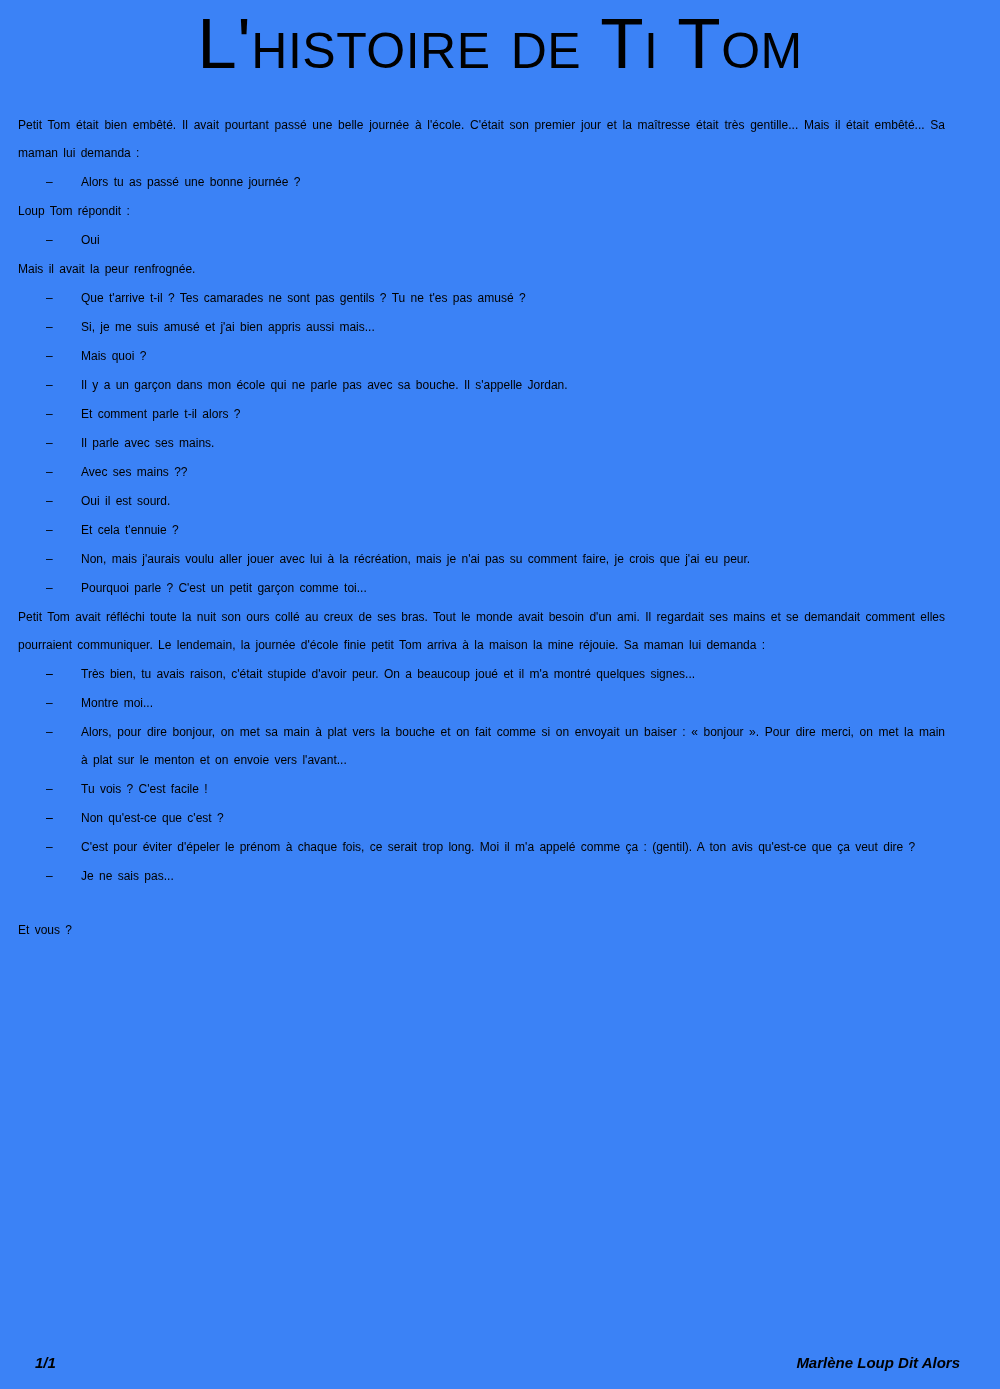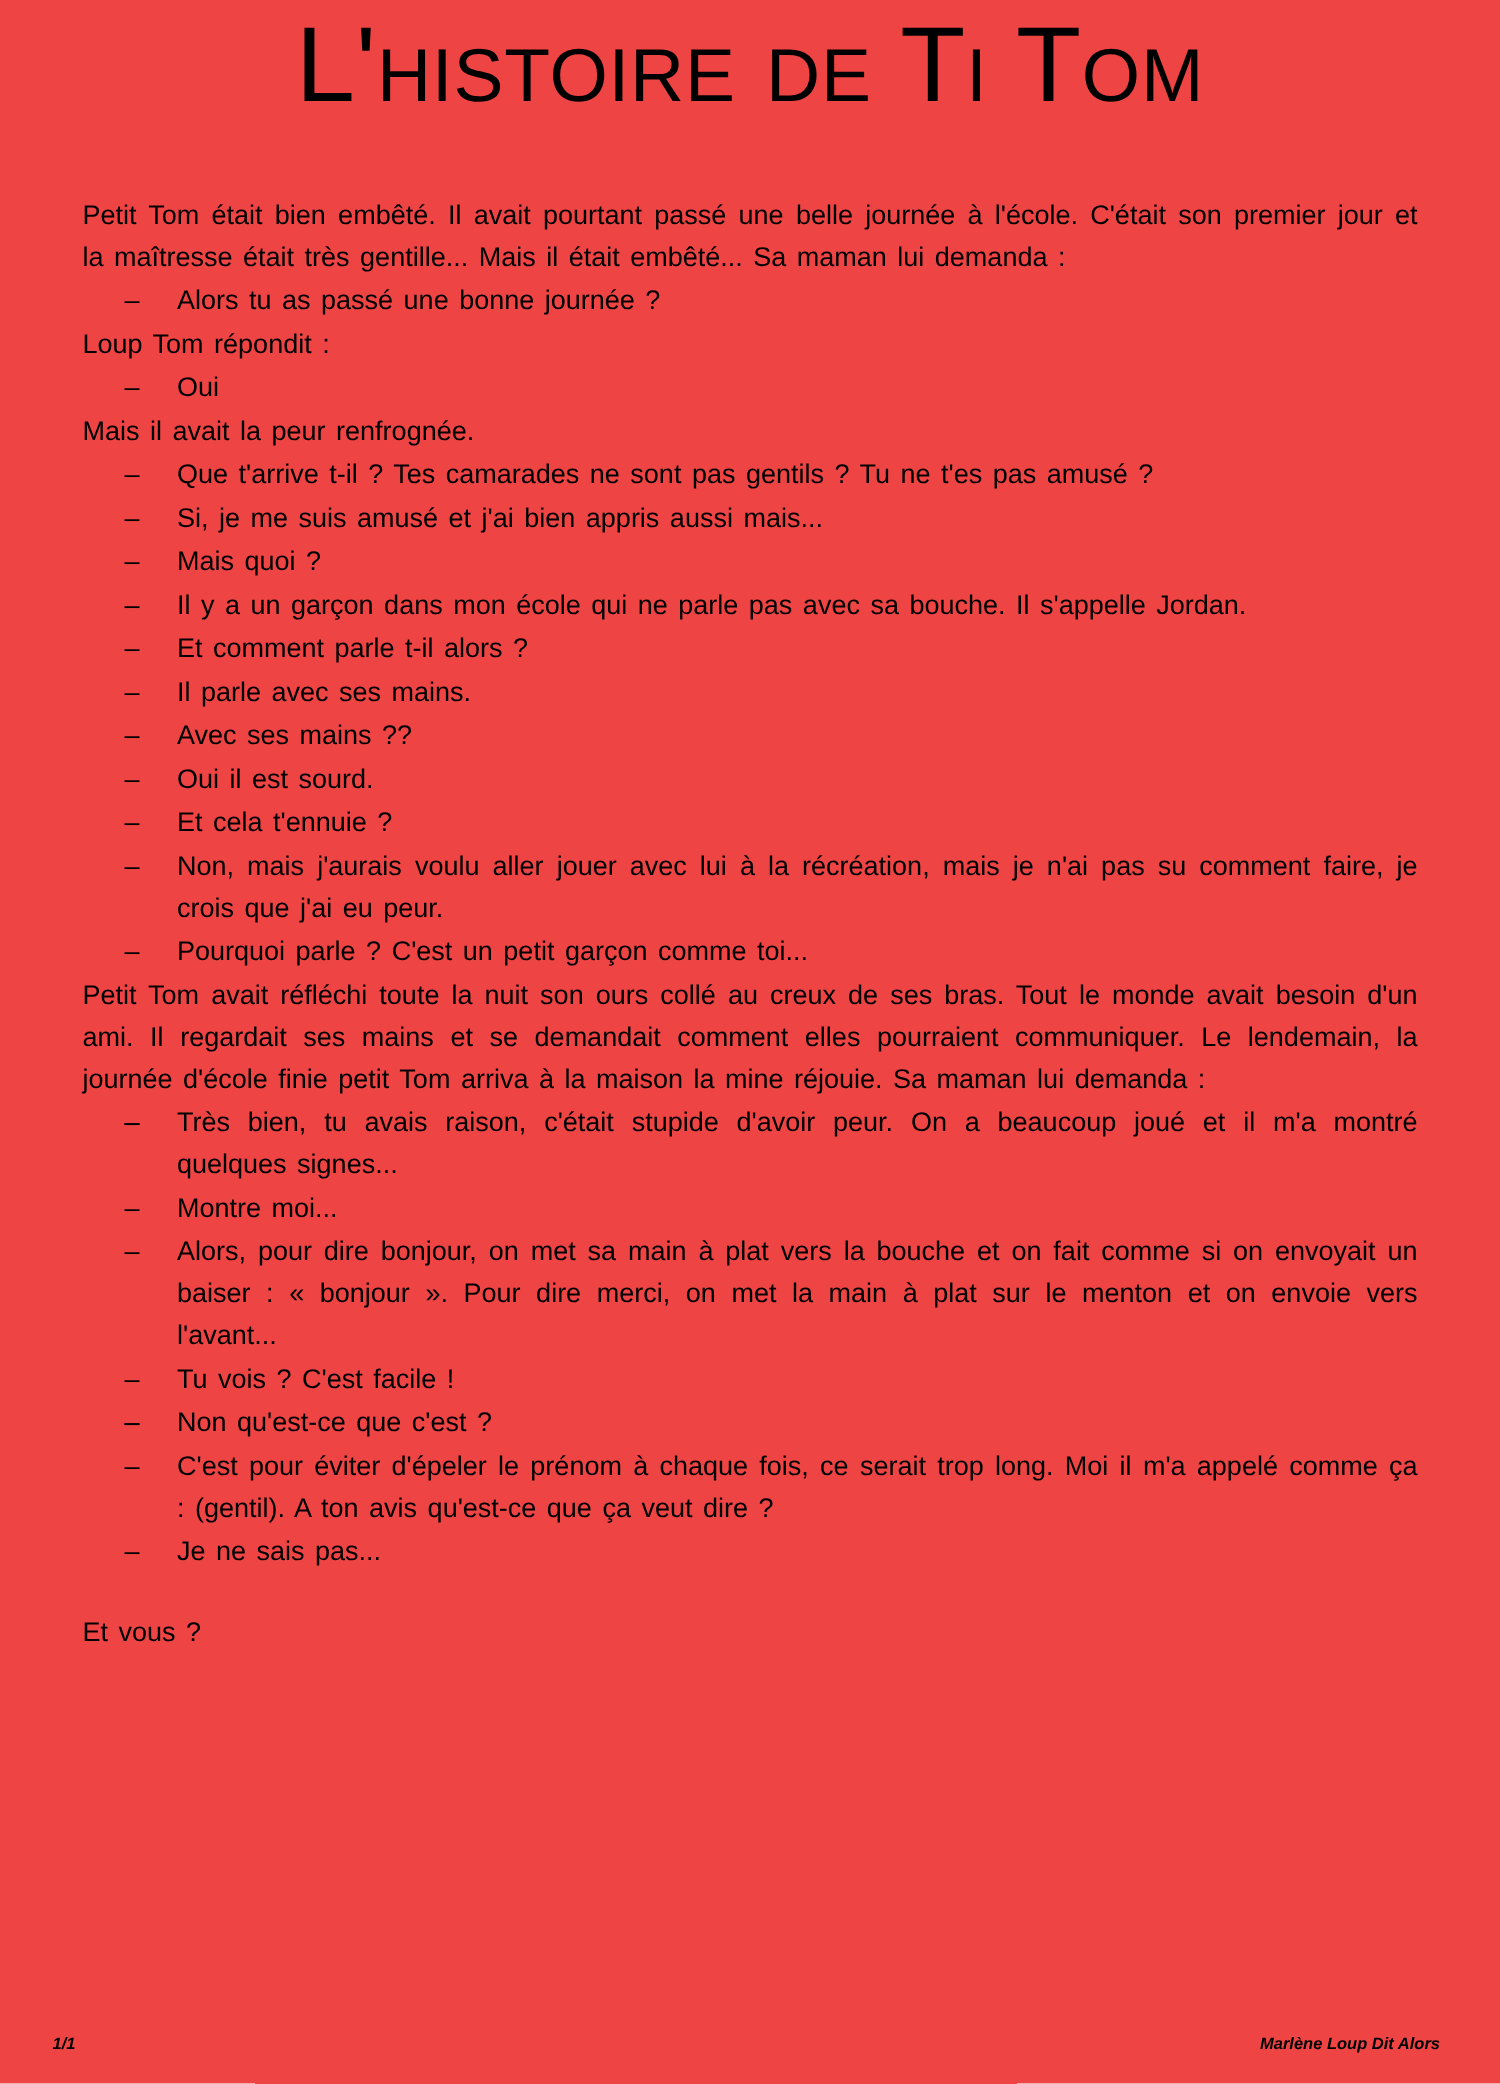--- a/index.html
+++ b/index.html
@@ -4,42 +4,42 @@
 <style>
   html, body {
     margin: 0;
     padding: 0;
     background: #ffffff;
   }
   .page {
     position: relative;
     width: 1000px;
     height: 1389px;
-    background: #ef4444;
+    background: #3b82f6;
     color: #000000;
     font-family: "Liberation Sans", sans-serif;
     overflow: hidden;
     box-sizing: border-box;
   }
   .doc-title {
     margin: 0;
     padding-top: 8px;
     text-align: center;
     font-weight: 400;
     font-size: 71px;
     line-height: 72px;
     font-variant: small-caps;
     white-space: nowrap;
     letter-spacing: 0.5px;
   }
   .content {
-    margin-top: 49px;
-    padding-left: 55px;
+    margin-top: 31px;
+    padding-left: 18px;
     padding-right: 55px;
-    font-size: 18px;
+    font-size: 12px;
     line-height: 28px;
     word-spacing: 2px;
     text-align: justify;
   }
   .paragraph {
     margin: 0;
   }
   .paragraph.spaced {
     margin-top: 26px;
   }
@@ -54,21 +54,21 @@
     top: 0;
   }
   .footer {
     position: absolute;
     top: 1353px;
     left: 35px;
     right: 40px;
     display: flex;
     justify-content: space-between;
     align-items: flex-start;
-    font-size: 11px;
+    font-size: 15px;
     font-weight: bold;
     font-style: italic;
     line-height: 20px;
   }
 </style>
 </head>
 <body>
 
 <div class="page">
 

